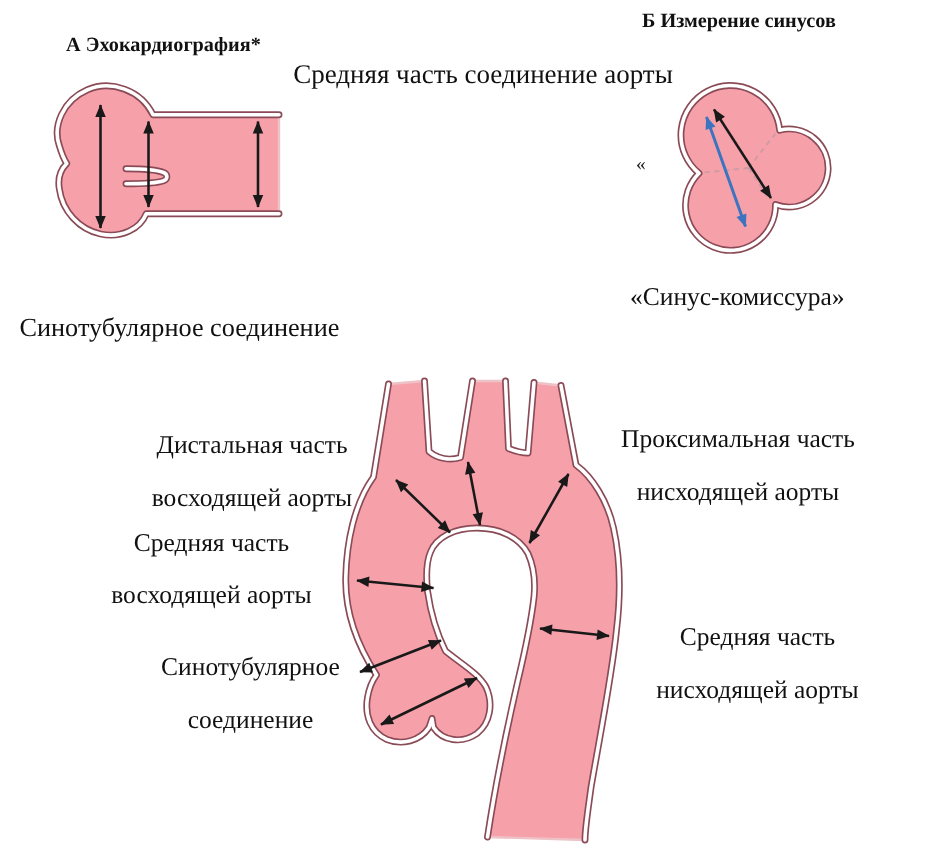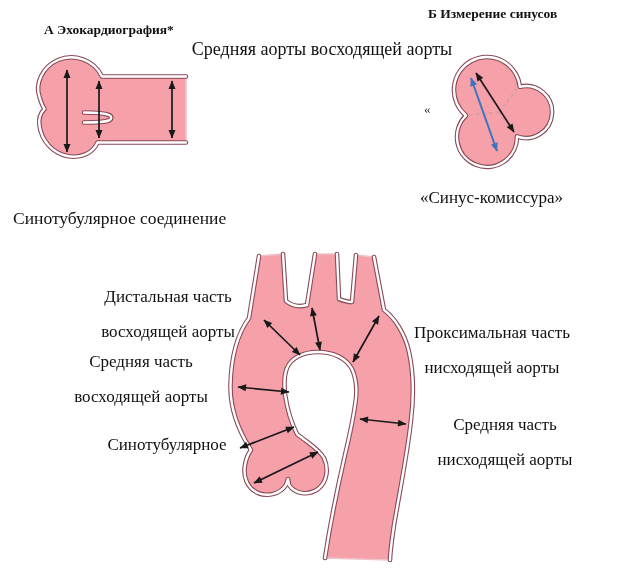--- a/index.html
+++ b/index.html
@@ -11,21 +11,21 @@
   .h-a{left:44px;top:6px;margin-top:16px;}
   .h-b{left:428px;top:6px;}
   .mid-title{left:120px;top:39px;width:404px;text-align:center;font-size:18px;}
   .cap-a{left:13px;top:208px;font-size:17.5px;}
   .cap-b{left:420px;top:188px;width:205px;text-align:left;font-size:17px;}
   .guil{left:424px;top:101px;font-size:13px;color:#222;}
   .arch-lbl{position:absolute;text-align:center;font-size:17px;line-height:34.5px;}
   .l-distal{left:70px;top:260px;width:196px;margin-top:20px;}
   .l-midasc{left:46px;top:345px;width:190px;}
   .l-sino{left:72px;top:428px;width:190px;}
-  .l-prox{left:393px;top:276px;width:198px;margin-top:40px;}
+  .l-prox{left:393px;top:276px;width:198px;}
   .l-middesc{left:406px;top:408px;width:198px;}
   .wd{fill:none;stroke:#8a4a56;stroke-width:4.6;stroke-linecap:round;stroke-linejoin:round;}
   .ww{fill:none;stroke:#ffffff;stroke-width:2.4;stroke-linecap:round;stroke-linejoin:round;}
   .vfill{fill:#f6a1aa;stroke:none;}
   .cut{fill:none;stroke:#eec3c7;stroke-width:1.6;stroke-linecap:round;}
   .arrow{fill:none;stroke:#191919;stroke-width:1.7;}
   .arrow-blue{fill:none;stroke:#3d74c0;stroke-width:2;}
   .dash{fill:none;stroke:#cf9ba3;stroke-width:1.3;stroke-dasharray:3.5 3;}
 </style>
 </head>
@@ -96,35 +96,36 @@
       <line class="arrow" x1="353" y1="362" x2="379" y2="316" marker-start="url(#mb)" marker-end="url(#mb)"></line>
       <line class="arrow" x1="238" y1="387" x2="289" y2="392" marker-start="url(#mb)" marker-end="url(#mb)"></line>
       <line class="arrow" x1="240" y1="448" x2="294" y2="427" marker-start="url(#mb)" marker-end="url(#mb)"></line>
       <line class="arrow" x1="254" y1="483" x2="318" y2="452" marker-start="url(#mb)" marker-end="url(#mb)"></line>
       <line class="arrow" x1="360" y1="419" x2="406" y2="424" marker-start="url(#mb)" marker-end="url(#mb)"></line>
     </g>
   </svg>
 
   <div class="lbl hdr h-a">А Эхокардиография*</div>
   <div class="lbl hdr h-b">Б Измерение синусов</div>
-  <div class="lbl mid-title">Средняя аорты восходящей аорты</div>
+  <div class="lbl mid-title">Средняя часть соединение аорты</div>
   <div class="lbl cap-a">Синотубулярное соединение</div>
   <div class="lbl cap-b">«Синус-комиссура»</div>
   <div class="lbl guil">«</div>
 
   <div class="arch-lbl l-distal">
     <div>Дистальная часть</div>
     <div>восходящей аорты</div>
   </div>
   <div class="arch-lbl l-midasc">
     <div>Средняя часть</div>
     <div>восходящей аорты</div>
   </div>
   <div class="arch-lbl l-sino">
     <div>Синотубулярное</div>
+    <div>соединение</div>
   </div>
   <div class="arch-lbl l-prox">
     <div>Проксимальная часть</div>
     <div>нисходящей аорты</div>
   </div>
   <div class="arch-lbl l-middesc">
     <div>Средняя часть</div>
     <div>нисходящей аорты</div>
   </div>
 

